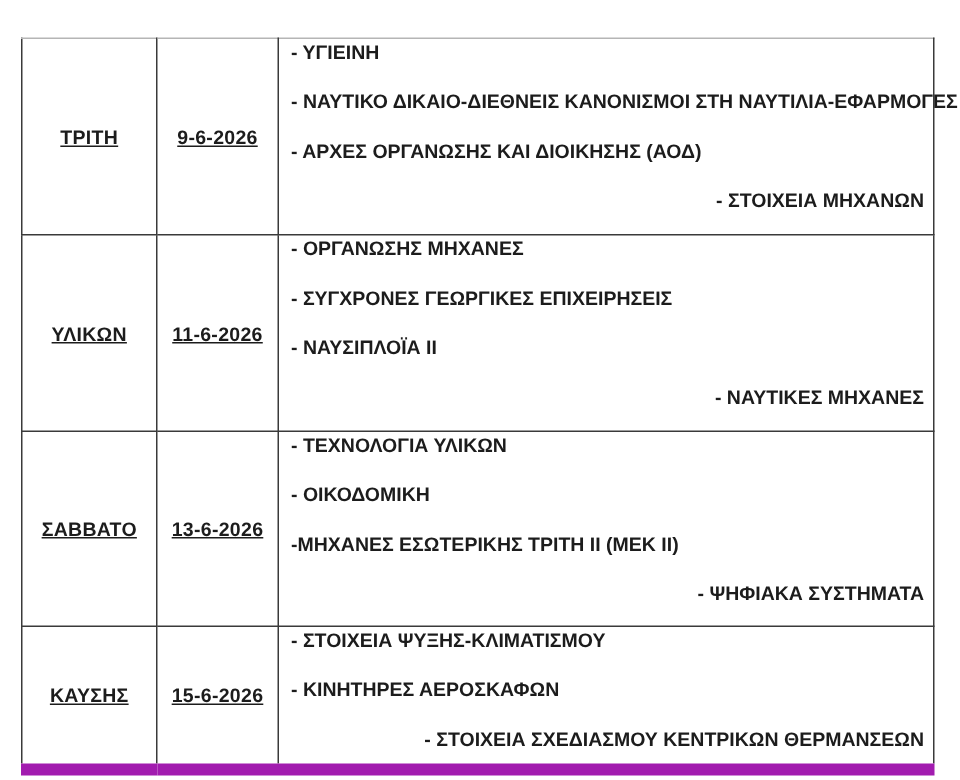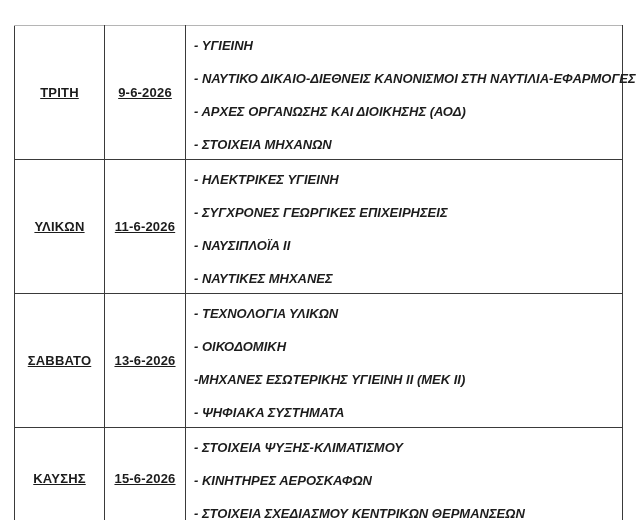--- a/index.html
+++ b/index.html
@@ -48,25 +48,24 @@
     vertical-align: middle;
     letter-spacing: 0.2px;
     text-decoration: underline;
   }
   td.subjects-cell {
     vertical-align: top;
     padding: 1px 6px 2px 8px;
   }
   .subject-line {
     line-height: 16px;
-    margin: 11px 0 17px 0;
+    margin: 0 0 17px 0;
     white-space: nowrap;
-    font-style: italic;
   }
-  .subject-line:last-child { margin-bottom: 4px; }
+  .subject-line:last-child { margin-bottom: 4px; text-align: right; }
 
   tr.r0 { height: 131px; }
   tr.r1 { height: 131px; }
   tr.r2 { height: 130px; }
   tr.r3 { height: 95px;  }
 </style>
 </head>
 <body>
 
 <div class="page">
@@ -85,34 +84,34 @@
             <div class="subject-line">- ΝΑΥΤΙΚΟ ΔΙΚΑΙΟ-ΔΙΕΘΝΕΙΣ ΚΑΝΟΝΙΣΜΟΙ ΣΤΗ ΝΑΥΤΙΛΙΑ-ΕΦΑΡΜΟΓΕΣ</div>
             <div class="subject-line">- ΑΡΧΕΣ ΟΡΓΑΝΩΣΗΣ ΚΑΙ ΔΙΟΙΚΗΣΗΣ (ΑΟΔ)</div>
             <div class="subject-line">- ΣΤΟΙΧΕΙΑ ΜΗΧΑΝΩΝ</div>
           </td>
   </tr>
 
   <tr class="r1">
     <td class="day-cell">ΥΛΙΚΩΝ</td>
     <td class="date-cell">11-6-2026</td>
     <td class="subjects-cell">
-            <div class="subject-line">- ΗΛΕΚΤΡΙΚΕΣ ΥΓΙΕΙΝΗ</div>
+            <div class="subject-line">- ΟΡΓΑΝΩΣΗΣ ΜΗΧΑΝΕΣ</div>
             <div class="subject-line">- ΣΥΓΧΡΟΝΕΣ ΓΕΩΡΓΙΚΕΣ ΕΠΙΧΕΙΡΗΣΕΙΣ</div>
             <div class="subject-line">- ΝΑΥΣΙΠΛΟΪΑ ΙΙ</div>
             <div class="subject-line">- ΝΑΥΤΙΚΕΣ ΜΗΧΑΝΕΣ</div>
           </td>
   </tr>
 
   <tr class="r2">
     <td class="day-cell">ΣΑΒΒΑΤΟ</td>
     <td class="date-cell">13-6-2026</td>
     <td class="subjects-cell">
             <div class="subject-line">- ΤΕΧΝΟΛΟΓΙΑ ΥΛΙΚΩΝ</div>
             <div class="subject-line">- ΟΙΚΟΔΟΜΙΚΗ</div>
-            <div class="subject-line">-ΜΗΧΑΝΕΣ ΕΣΩΤΕΡΙΚΗΣ ΥΓΙΕΙΝΗ ΙΙ (ΜΕΚ ΙΙ)</div>
+            <div class="subject-line">-ΜΗΧΑΝΕΣ ΕΣΩΤΕΡΙΚΗΣ ΤΡΙΤΗ ΙΙ (ΜΕΚ ΙΙ)</div>
             <div class="subject-line">- ΨΗΦΙΑΚΑ ΣΥΣΤΗΜΑΤΑ</div>
           </td>
   </tr>
 
   <tr class="r3">
     <td class="day-cell">ΚΑΥΣΗΣ</td>
     <td class="date-cell">15-6-2026</td>
     <td class="subjects-cell">
             <div class="subject-line">- ΣΤΟΙΧΕΙΑ ΨΥΞΗΣ-ΚΛΙΜΑΤΙΣΜΟΥ</div>
             <div class="subject-line">- ΚΙΝΗΤΗΡΕΣ ΑΕΡΟΣΚΑΦΩΝ</div>

